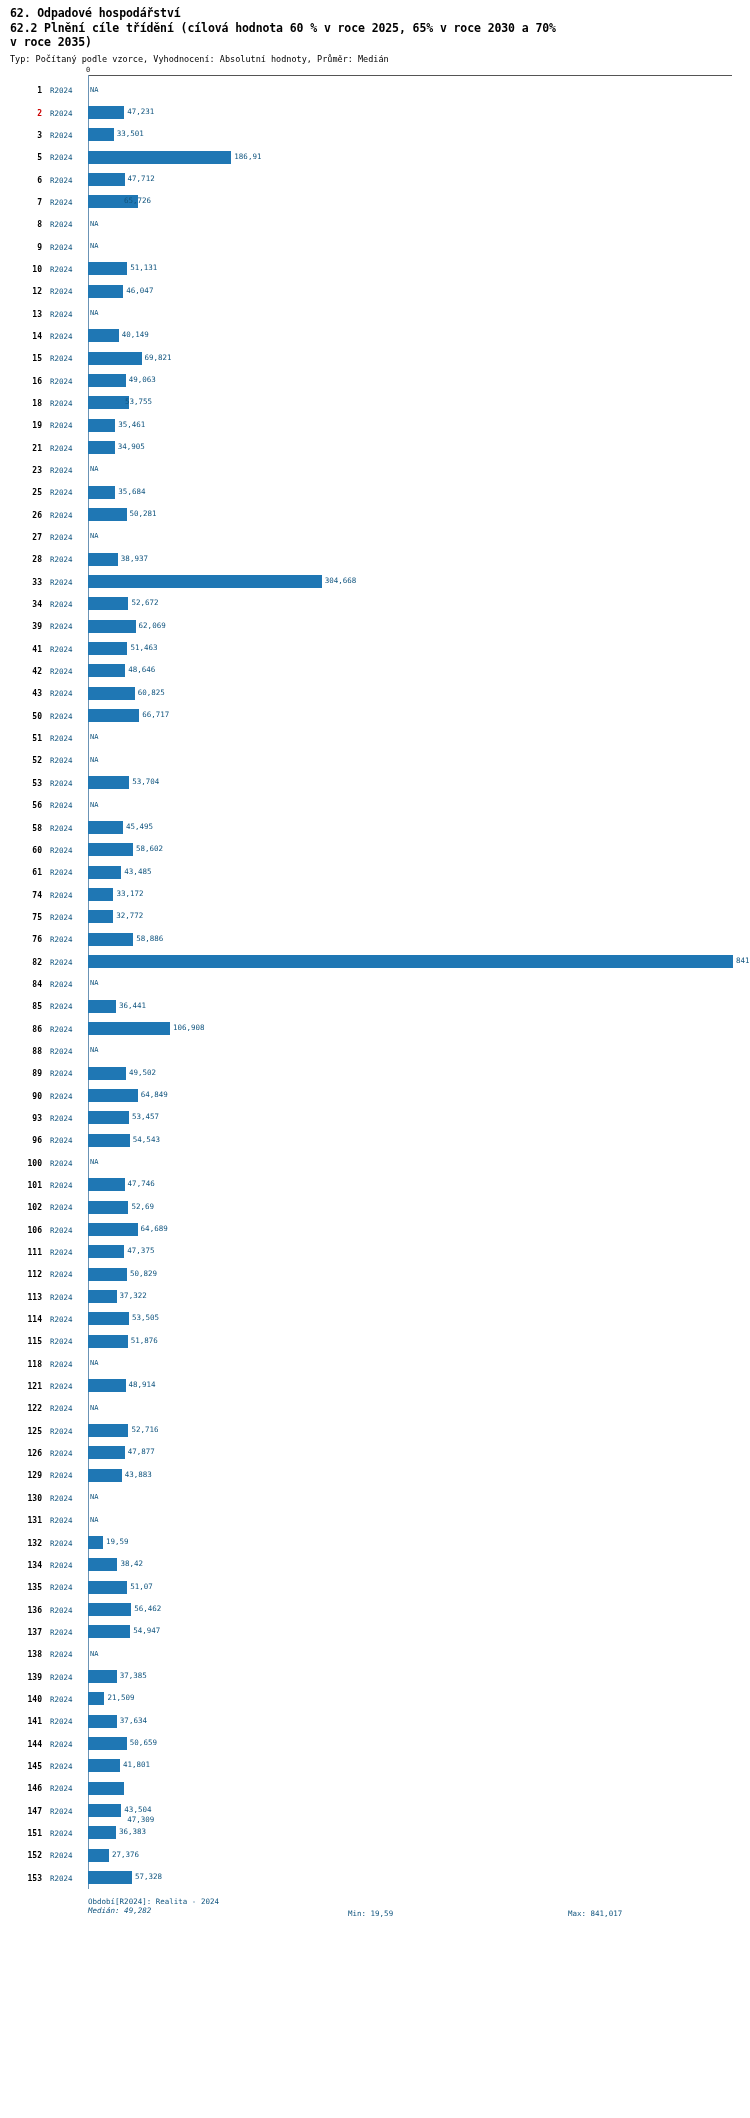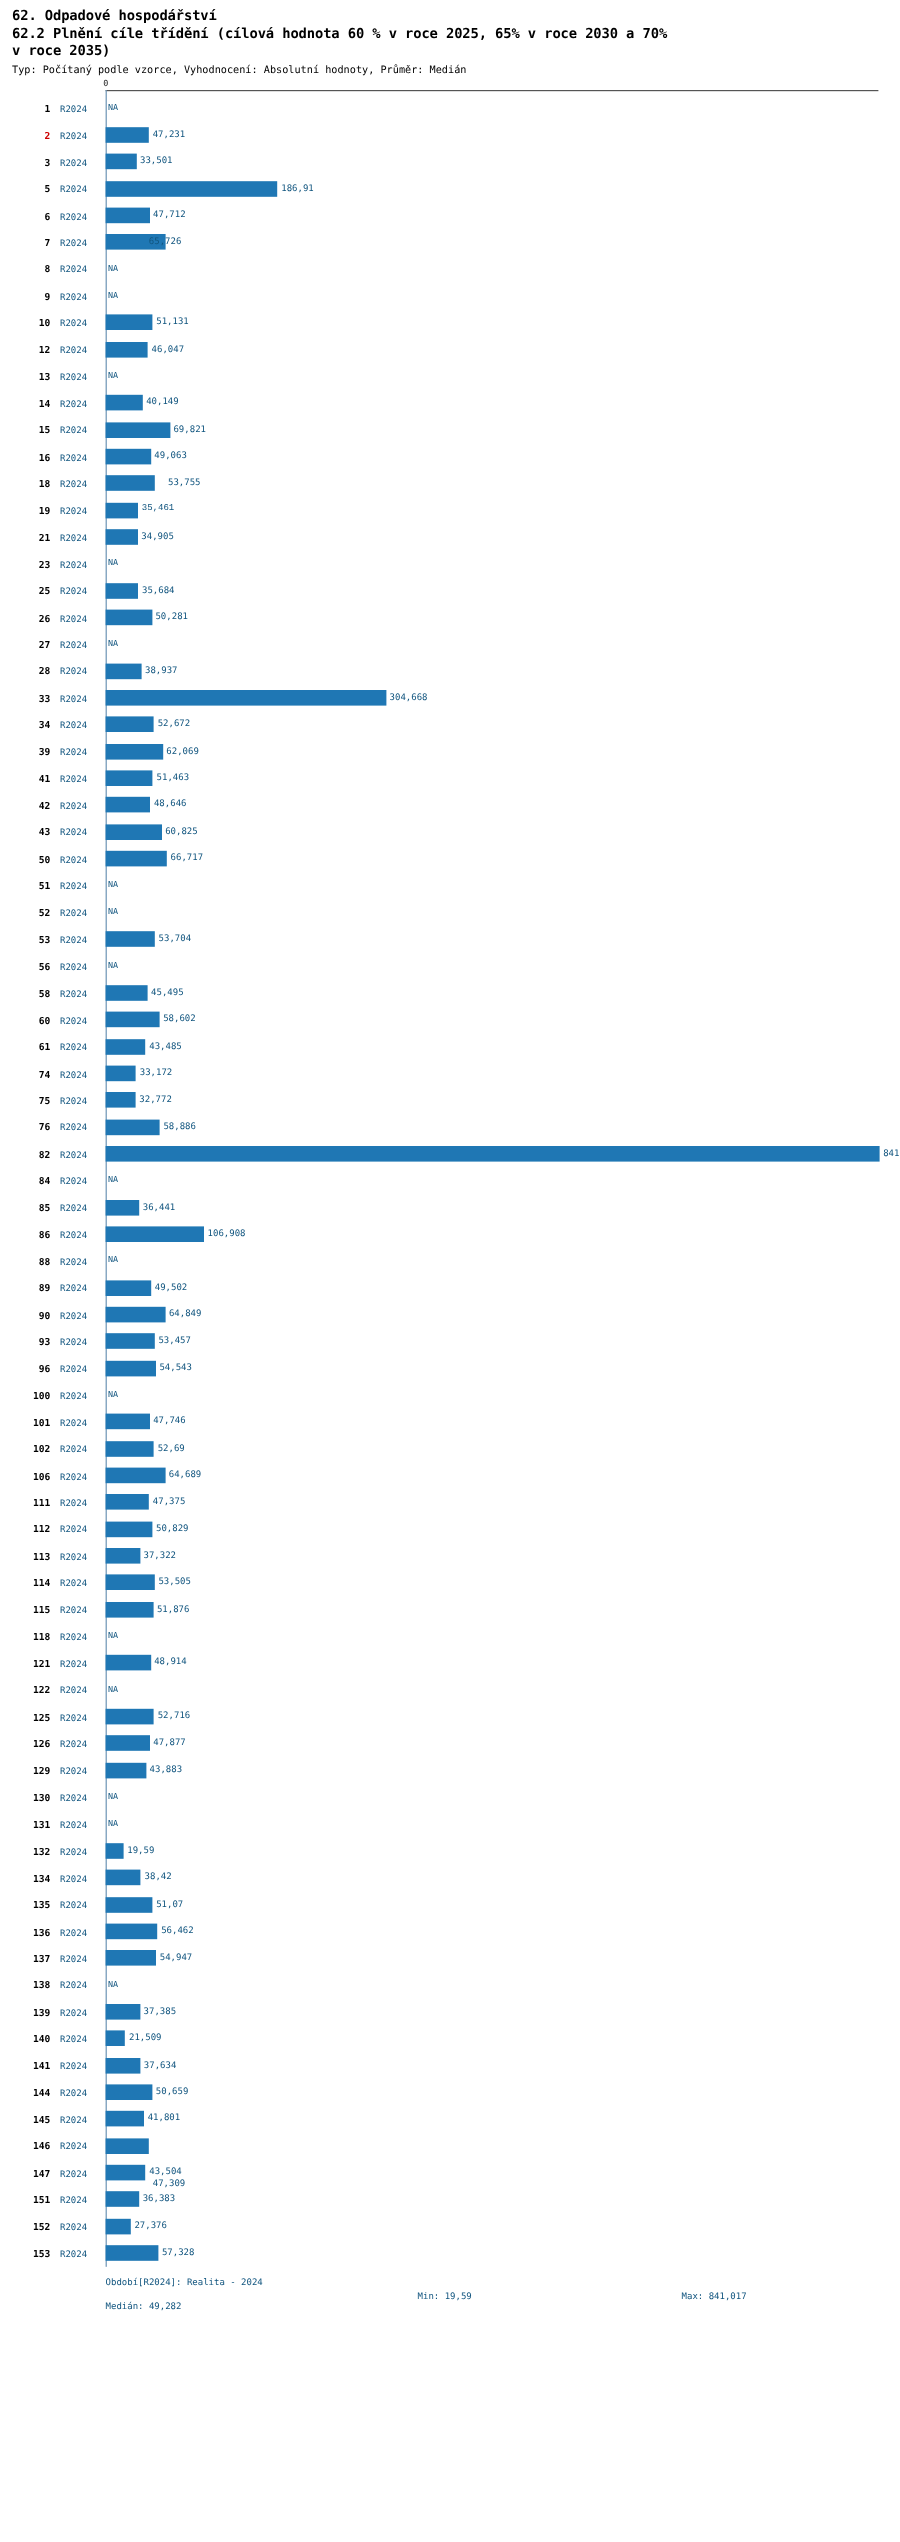--- a/index.html
+++ b/index.html
@@ -126,23 +126,24 @@
   .footer-legend {
     position: absolute;
     left: 80px;
     top: 0;
     font-size: 7.5px;
     color: #11557f;
   }
   .footer-median {
     position: absolute;
     left: 80px;
-    top: 20px;
+    top: 9px;
     font-size: 7.5px;
     color: #11557f;
+    font-style: italic;
   }
   .footer-min {
     position: absolute;
     left: 340px;
     top: 12px;
     font-size: 7.5px;
     color: #11557f;
   }
   .footer-max {
     position: absolute;
@@ -275,29 +276,29 @@
           <div class="bar-wrap">
             <div class="bar" style="width: 37.6278px; background: rgb(31, 119, 180);"></div>
             <span class="bar-value" style="left: 40.6278px;">49,063</span>
           </div>
         </div>
         <div class="row">
           <div class="row-label">18</div>
           <div class="row-period">R2024</div>
           <div class="bar-wrap">
             <div class="bar" style="width: 41.2262px; background: rgb(31, 119, 180);"></div>
-            <span class="bar-value" style="left: 52px; text-align: center;">53,755</span>
+            <span class="bar-value" style="left: 37px; text-align: center;">53,755</span>
           </div>
         </div>
         <div class="row">
           <div class="row-label">19</div>
           <div class="row-period">R2024</div>
           <div class="bar-wrap">
             <div class="bar" style="width: 27.1961px; background: rgb(31, 119, 180);"></div>
-            <span class="bar-value" style="left: 30.1961px; font-family: Liberation Mono, monospace;">35,461</span>
+            <span class="bar-value" style="left: 30.1961px;">35,461</span>
           </div>
         </div>
         <div class="row">
           <div class="row-label">21</div>
           <div class="row-period">R2024</div>
           <div class="bar-wrap">
             <div class="bar" style="width: 26.7696px; background: rgb(31, 119, 180);"></div>
             <span class="bar-value" style="left: 29.7696px;">34,905</span>
           </div>
         </div>

